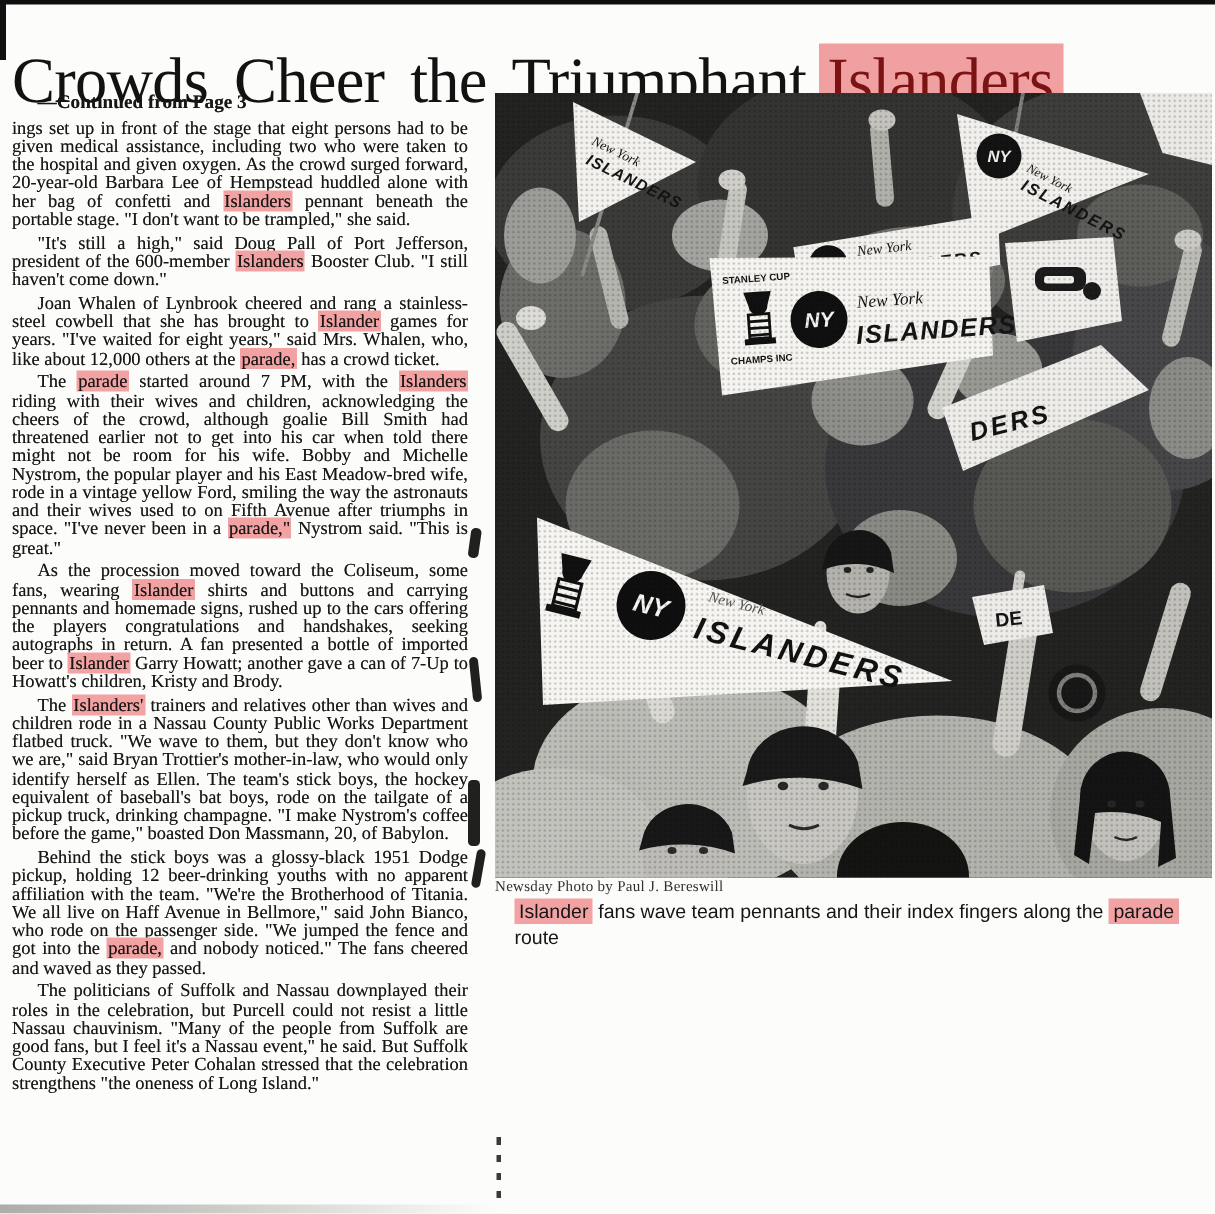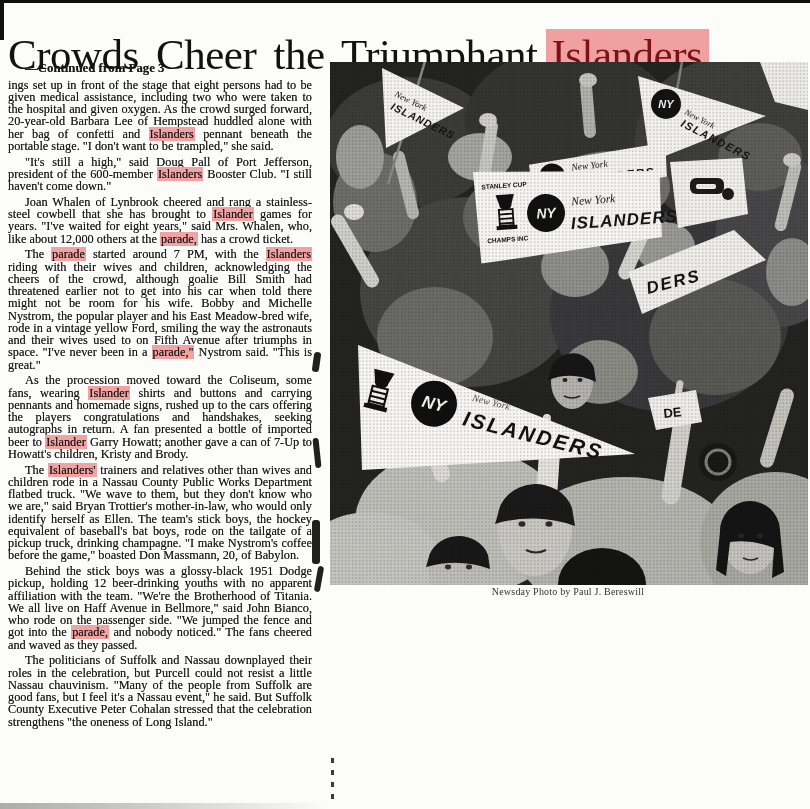--- a/index.html
+++ b/index.html
@@ -27,21 +27,21 @@
   .article-col{position:absolute;left:8px;top:61px;width:304px;text-align:justify;
                font-size:12.3px;line-height:12.25px;color:#171715;
                text-shadow:0 0 0.4px rgba(10,10,10,.6);}
   .continued{font-weight:700;font-size:12.8px;line-height:14px;margin:0 0 5px;text-indent:0;}
   .article-col p{margin:0 0 3.5px;text-indent:17px;}
   .article-col p.noindent{text-indent:0;}
   .article-col .hl{padding:0 1px;}
   
   .photo{position:absolute;left:330px;top:62px;width:478px;height:523px;background:#1d1d1d;}
   .photo svg{display:block;}
-  .credit{position:absolute;left:330px;top:586px;width:476px;text-align:center;
+  .credit{position:absolute;left:330px;top:586px;width:476px;text-align:left;
           font-size:10px;line-height:11px;color:#30302e;letter-spacing:.2px;}
   .caption{position:absolute;left:343px;top:599px;width:462px;
            font-family:"Liberation Sans",sans-serif;font-size:13px;line-height:17px;color:#151515;}
   .caption .hl{padding:1px 3px;}
 </style>
 </head>
 <body>
 
 <div class="page">
 
@@ -228,14 +228,15 @@
       </g>
       <circle cx="388" cy="400" r="19" fill="#181818"></circle>
       <circle cx="388" cy="400" r="12" fill="none" stroke="#7e7e7a" stroke-width="3"></circle>
       <ellipse cx="272" cy="522" rx="44" ry="36" fill="#141412"></ellipse>
 
       <rect x="0" y="0" width="478" height="523" fill="url(#ht)" opacity="0.2"></rect>
     </svg>
   </div>
 
   <div class="credit">Newsday Photo by Paul J. Bereswill</div>
+  <div class="caption"><span class="hl">Islander</span><span> fans wave team pennants and their index fingers along the </span><span class="hl">parade</span><span> route</span></div>
 
 </div>
 
 </body></html>

